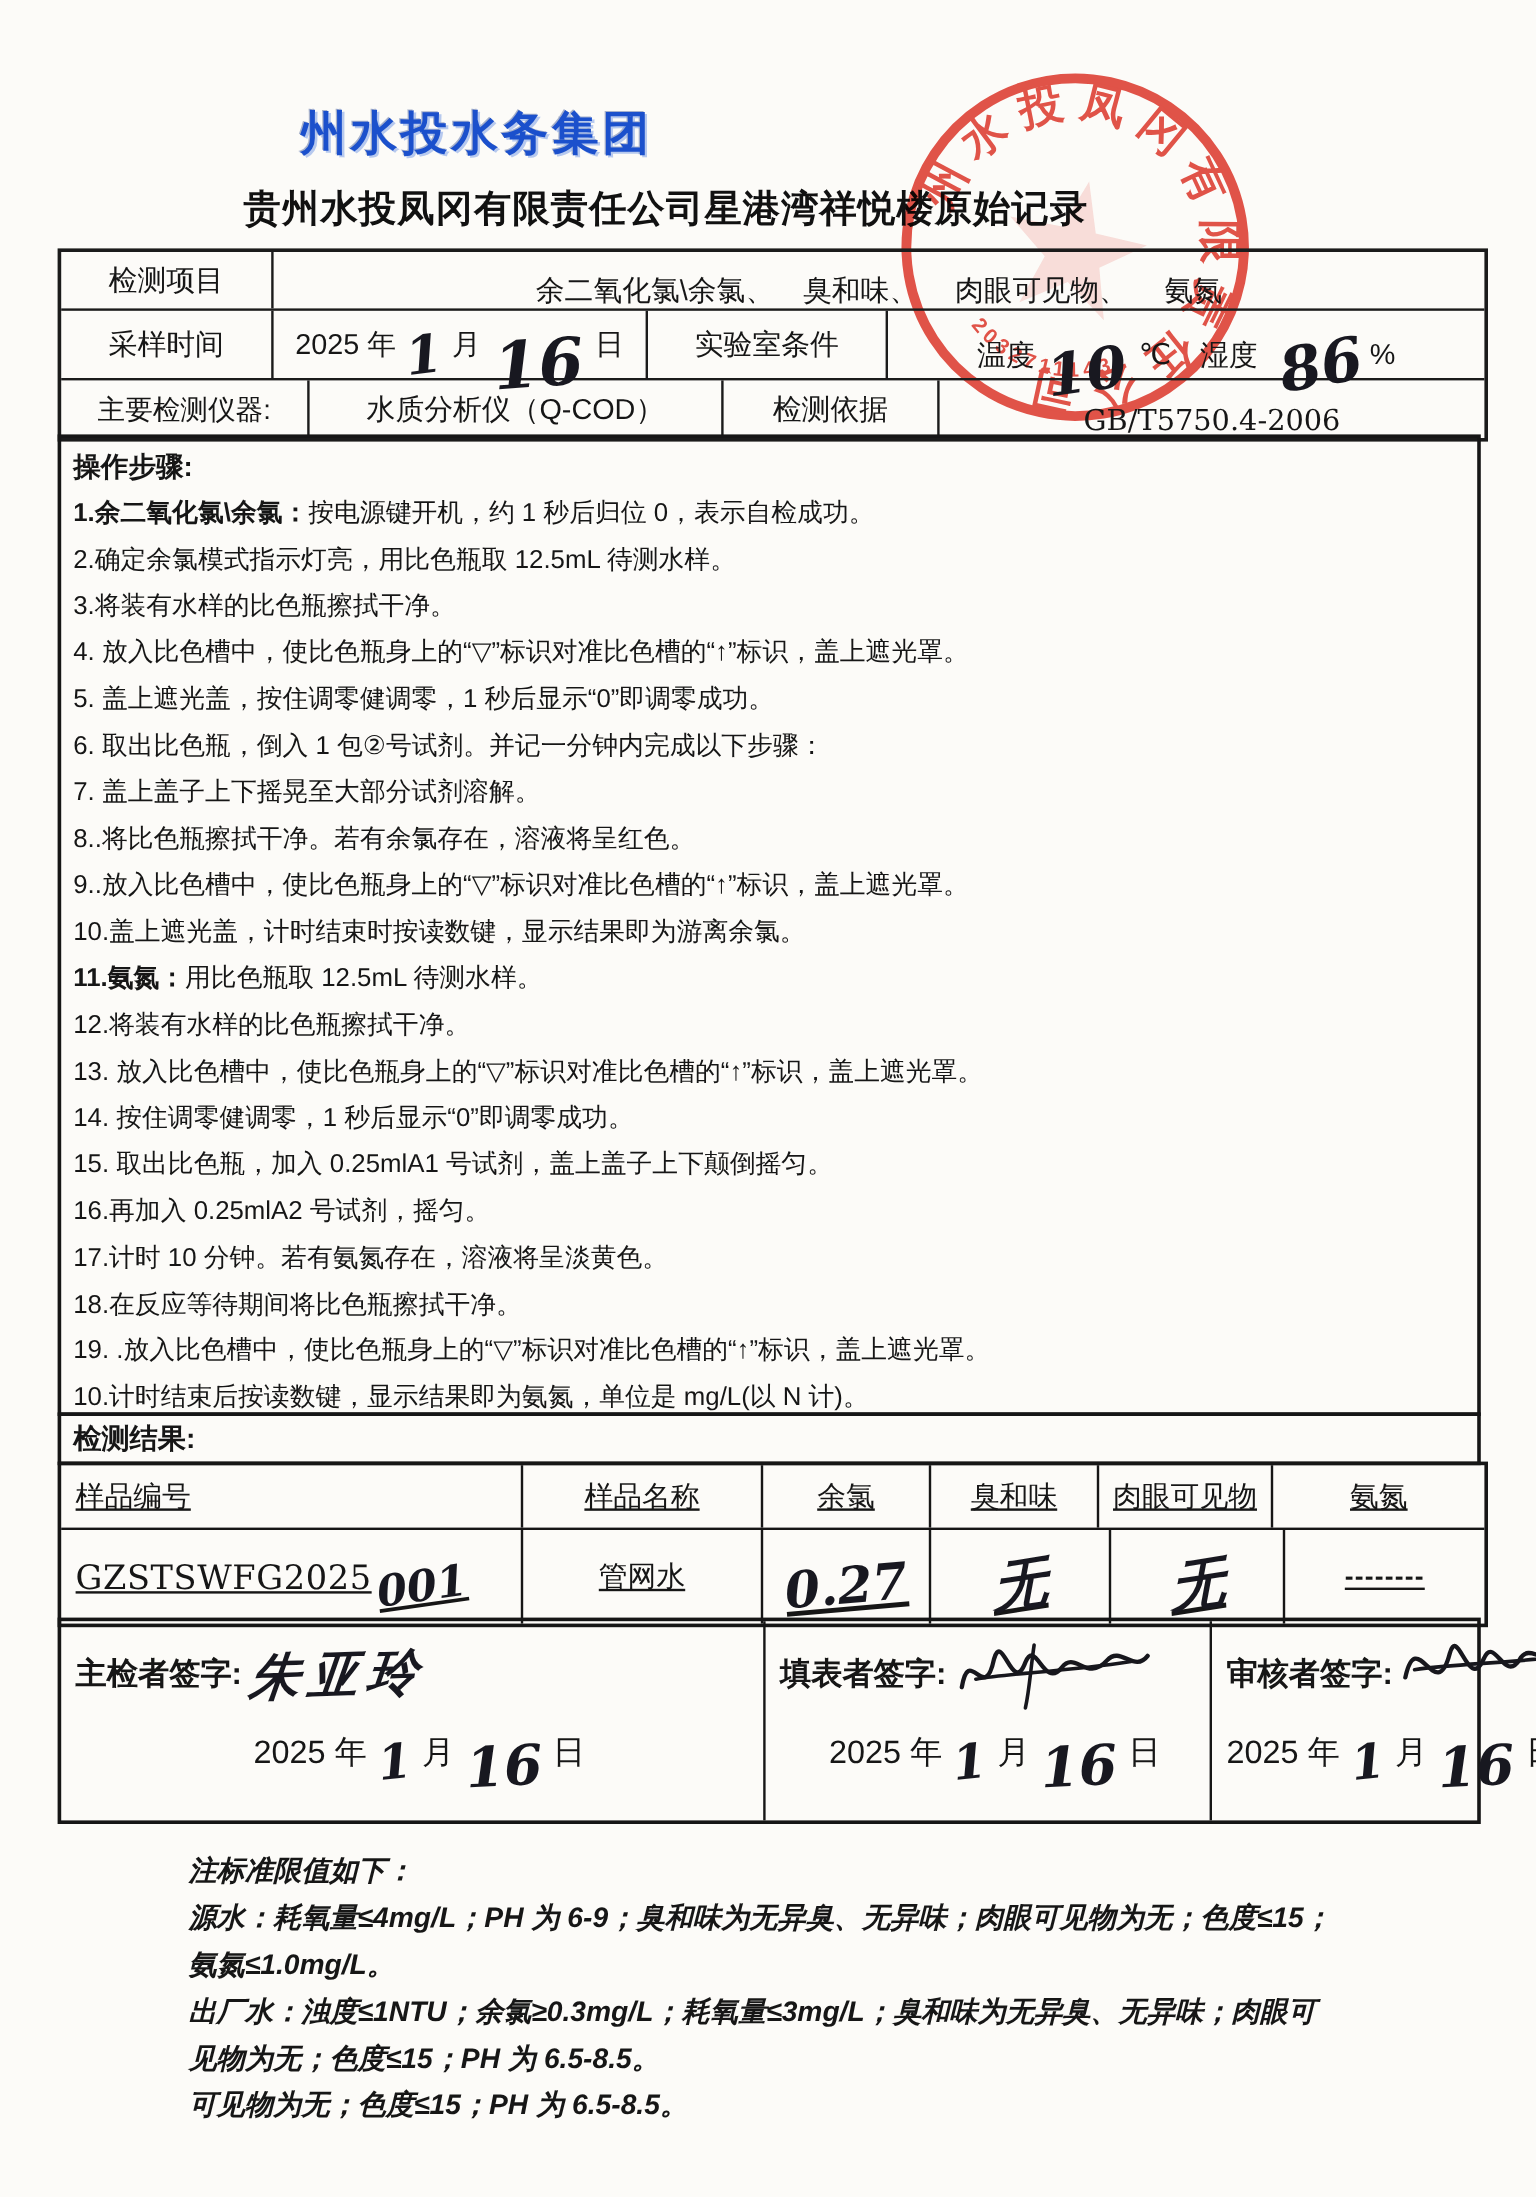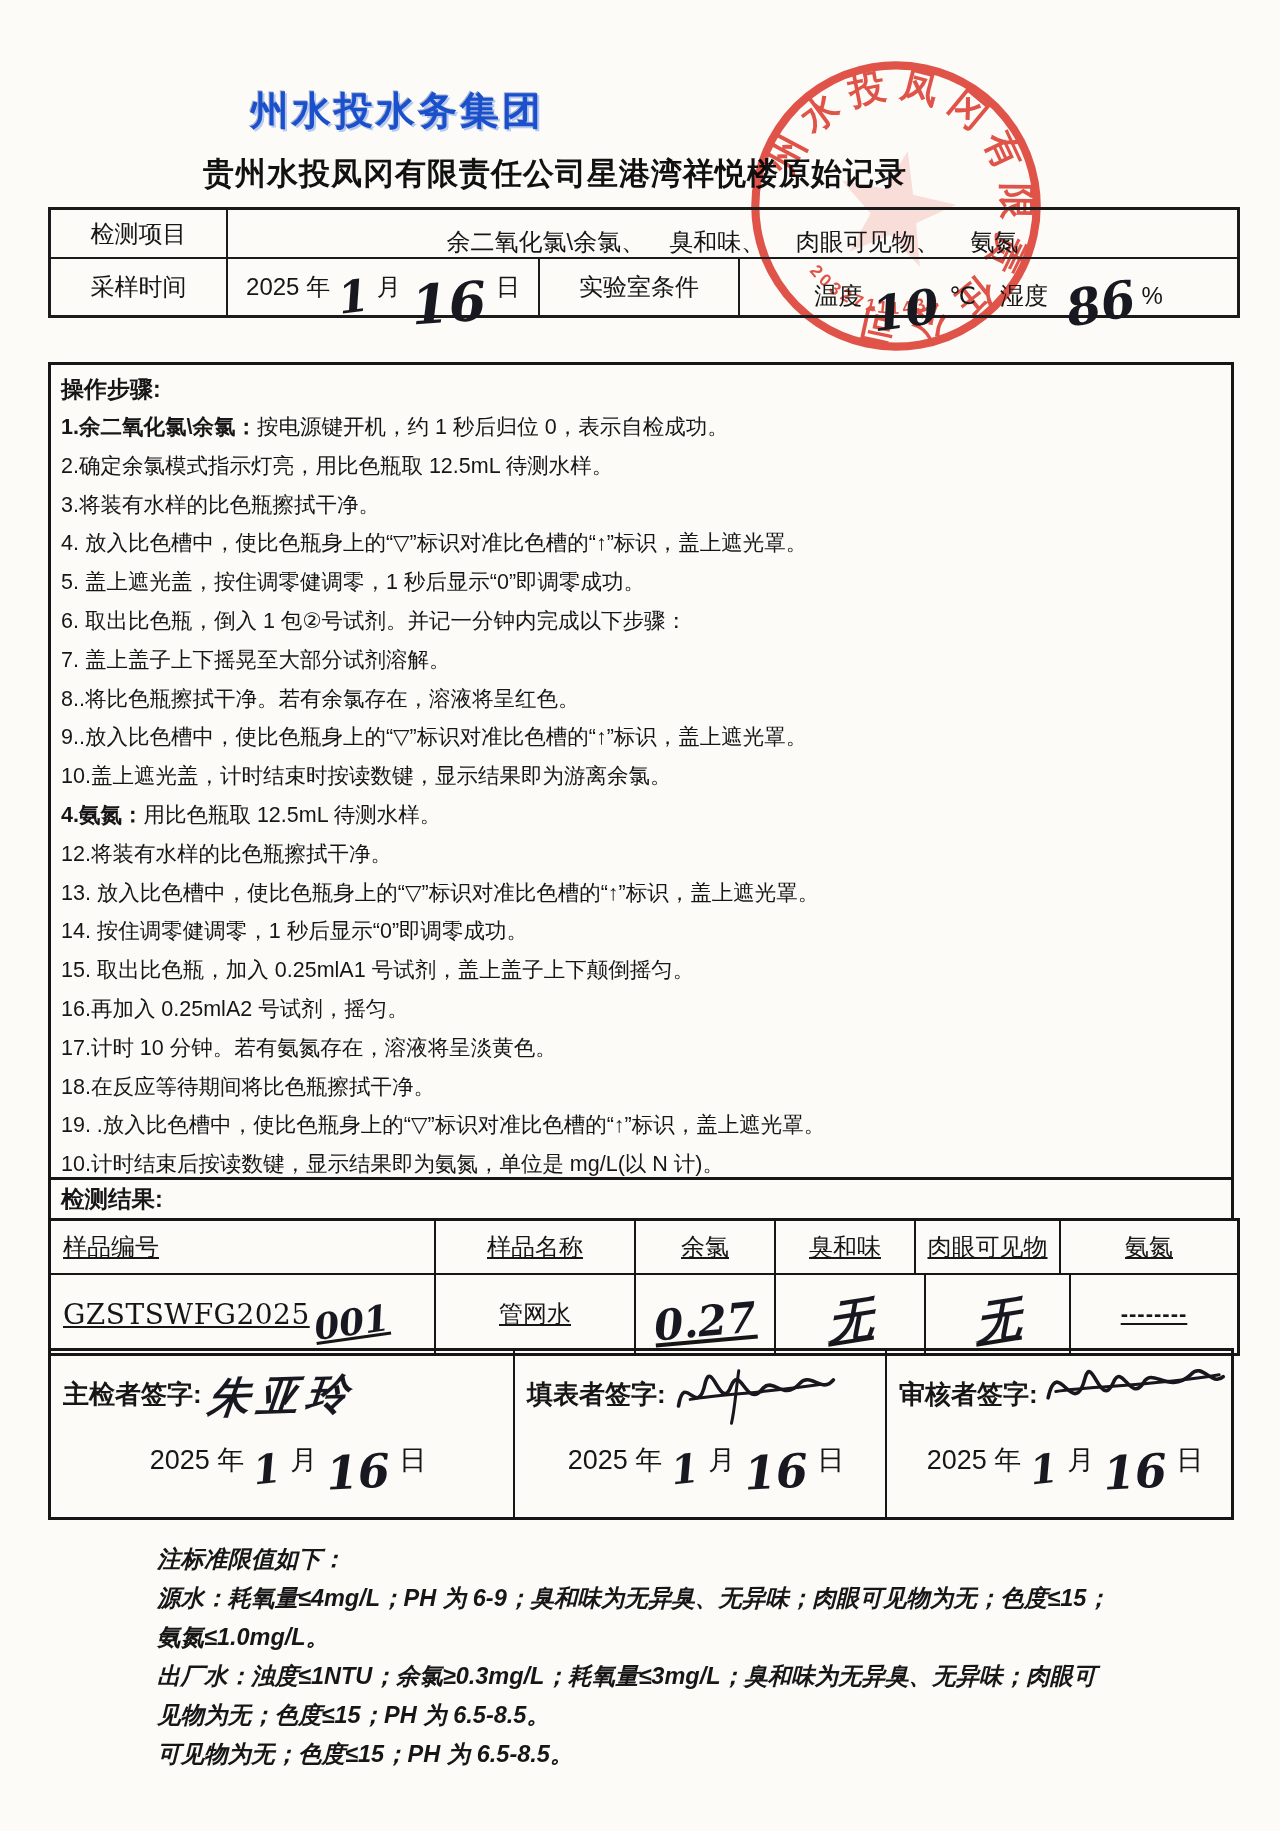--- a/index.html
+++ b/index.html
@@ -84,21 +84,21 @@
   .c6{flex:1;}
   .sample-id{font-family:"DejaVu Serif","Liberation Serif",serif;font-size:28px;letter-spacing:.5px;}
   .dashes{font-size:22px;letter-spacing:1px;font-weight:700;}
   
   .sig-table{
     position:absolute;left:48px;top:1348px;width:1186px;height:172px;
     border:3px solid #161616;box-sizing:border-box;display:flex;
   }
   .sig-cell{border-right:2.5px solid #161616;box-sizing:border-box;padding:14px 0 0 12px;overflow:visible;}
   .sig-cell:last-child{border-right:none;}
-  .s1{width:464px;flex:none;}
+  .s1{width:587px;flex:none;}
   .s2{width:372px;flex:none;}
   .s3{flex:1;}
   .sig-line{display:flex;align-items:center;font-size:26px;font-weight:600;white-space:nowrap;height:58px;}
   .sig-scribble{margin-left:4px;transform:rotate(-3deg);overflow:visible;}
   .sig-date{margin-top:14px;font-size:27px;display:flex;align-items:center;justify-content:center;white-space:nowrap;}
   
   .notes{position:absolute;left:157px;top:1540px;width:1120px;font-style:italic;}
   .note-title{font-size:23.5px;font-weight:800;line-height:39px;}
   .note-line{font-size:23.5px;font-weight:600;line-height:39px;white-space:nowrap;}
   .note-b{font-weight:900;}
@@ -143,20 +143,26 @@
       <div class="icell w-lab">实验室条件</div>
       <div class="icell w-flex">
         <span>温度</span>
         <span class="hw hw-temp">10</span>
         <span>℃</span>
         <span class="hw hw-hum" style="order:3">86</span>
         <span style="order:2;margin-left:24px">湿度</span>
         <span style="order:4">%</span>
       </div>
     </div>
+    <div class="irow r3">
+      <div class="icell w-label3">主要检测仪器:</div>
+      <div class="icell w-instr">水质分析仪（Q-COD）</div>
+      <div class="icell w-basis">检测依据</div>
+      <div class="icell w-flex serif">GB/T5750.4-2006</div>
+    </div>
   </div>
 
   <div class="ops-box">
     <div class="ops-title">操作步骤:</div>
     <div>
 
         <div class="step-line">
           <span class="step-b">1.余二氧化氯\余氯：</span><span>按电源键开机，约 1 秒后归位 0，表示自检成功。</span>
         </div>
 
@@ -190,21 +196,21 @@
 
         <div class="step-line">
           <span class="step-b"></span><span>9..放入比色槽中，使比色瓶身上的“▽”标识对准比色槽的“↑”标识，盖上遮光罩。</span>
         </div>
 
         <div class="step-line">
           <span class="step-b"></span><span>10.盖上遮光盖，计时结束时按读数键，显示结果即为游离余氯。</span>
         </div>
 
         <div class="step-line">
-          <span class="step-b">4.氨氮：</span><span>用比色瓶取 12.5mL 待测水样。</span>
+          <span class="step-b">11.氨氮：</span><span>用比色瓶取 12.5mL 待测水样。</span>
         </div>
 
         <div class="step-line">
           <span class="step-b"></span><span>12.将装有水样的比色瓶擦拭干净。</span>
         </div>
 
         <div class="step-line">
           <span class="step-b"></span><span>13. 放入比色槽中，使比色瓶身上的“▽”标识对准比色槽的“↑”标识，盖上遮光罩。</span>
         </div>
 

